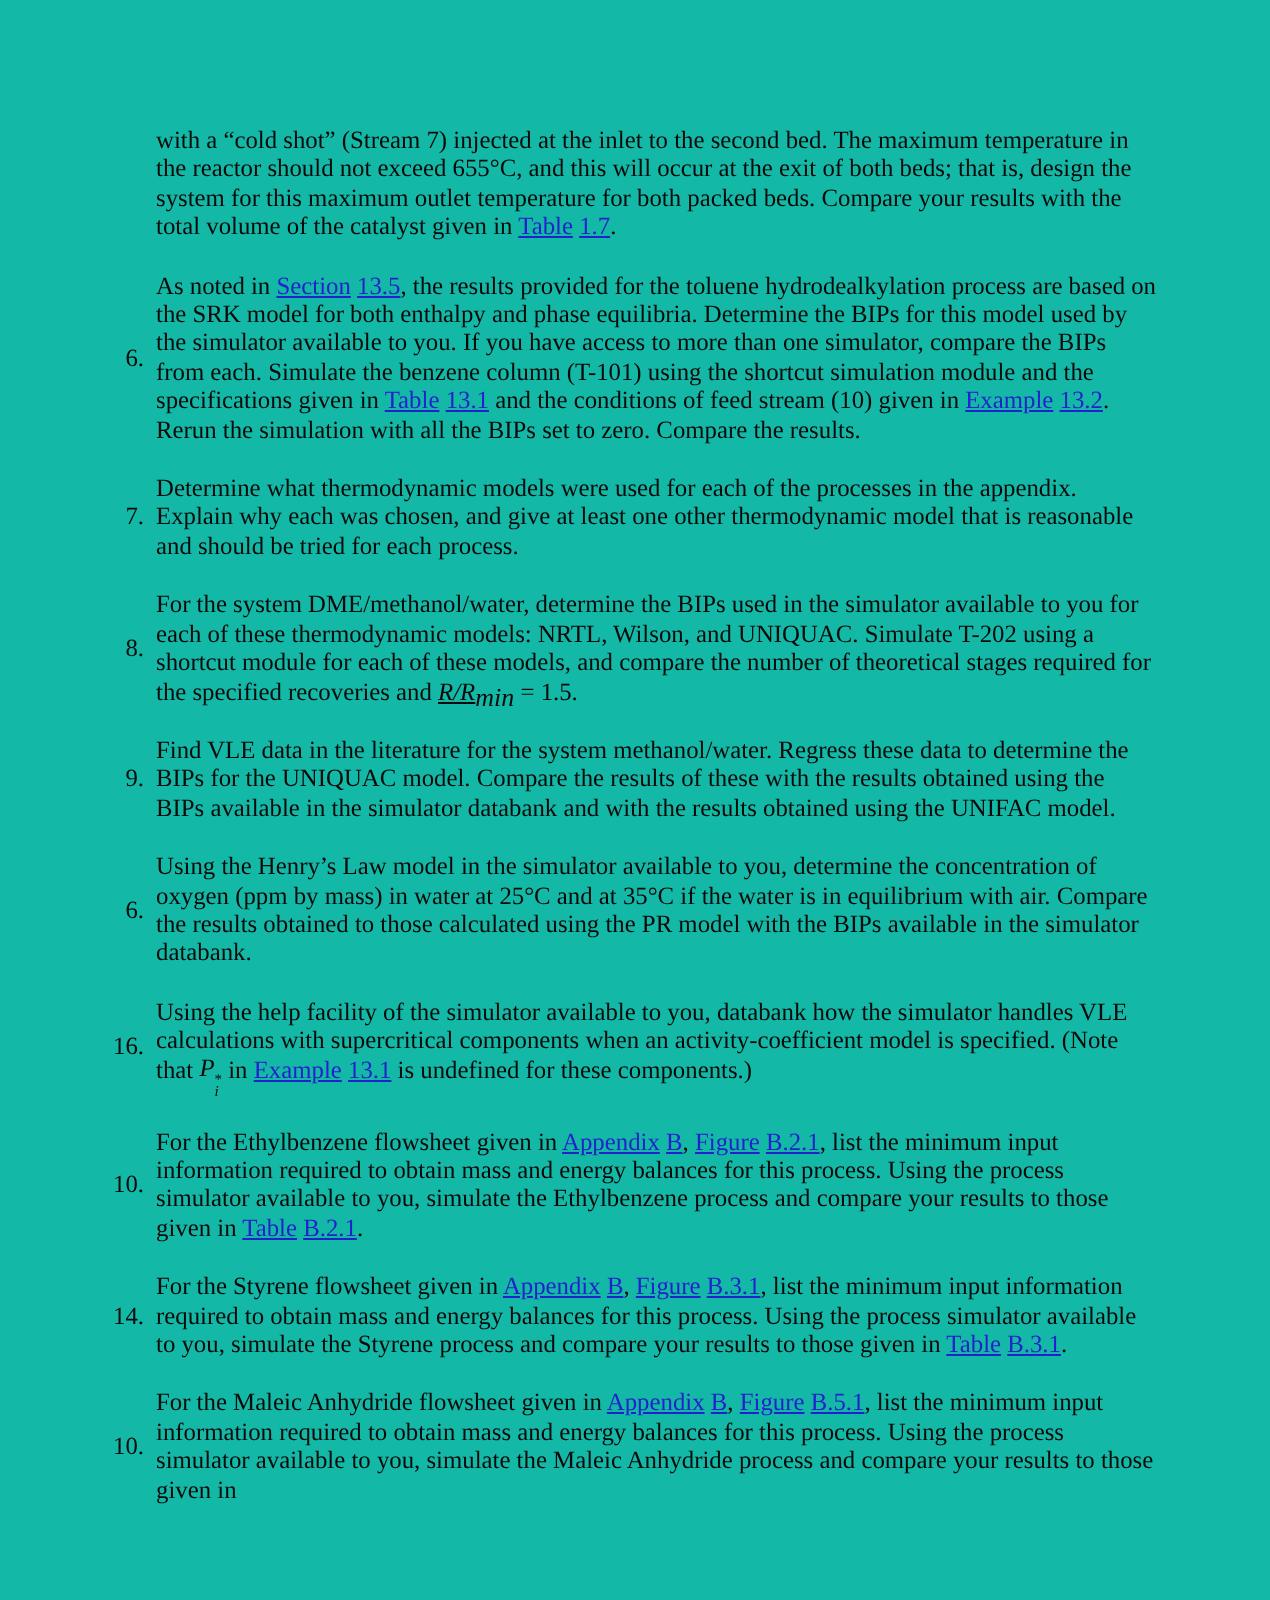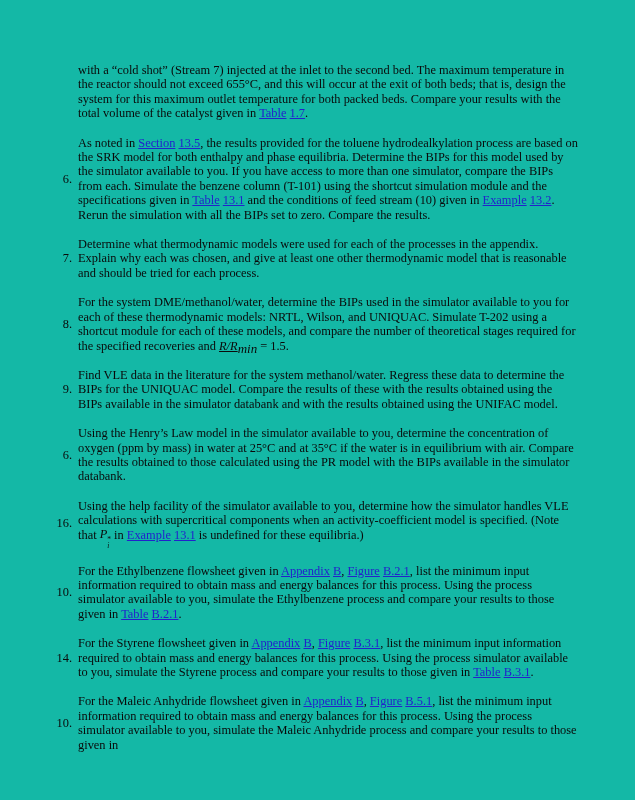--- a/index.html
+++ b/index.html
@@ -93,24 +93,24 @@
       <div class="row">
         <div class="num">9.</div>
         <div class="body-txt"><span>Find VLE data in the literature for the system methanol/water. Regress these data to determine the BIPs for the UNIQUAC model. Compare the results of these with the results obtained using the BIPs available in the simulator databank and with the results obtained using the UNIFAC model.</span></div>
       </div>
       <div class="row">
         <div class="num">6.</div>
         <div class="body-txt"><span>Using the Henry’s Law model in the simulator available to you, determine the concentration of oxygen (ppm by mass) in water at 25°C and at 35°C if the water is in equilibrium with air. Compare the results obtained to those calculated using the PR model with the BIPs available in the simulator databank.</span></div>
       </div>
       <div class="row">
         <div class="num">16.</div>
-        <div class="body-txt"><span>Using the help facility of the simulator available to you, determine how the simulator handles VLE calculations with supercritical components when an activity-coefficient model is specified. (Note that </span><span class="math-ps"><span>P</span><span class="math-ss">
+        <div class="body-txt"><span>Using the help facility of the simulator available to you, databank how the simulator handles VLE calculations with supercritical components when an activity-coefficient model is specified. (Note that </span><span class="math-ps"><span>P</span><span class="math-ss">
               <span class="s-top">*</span>
               <span class="s-bot">i</span>
-            </span></span><span> in </span><a class="lnk" href="#">Example</a><span> </span><a class="lnk" href="#">13.1</a><span> is undefined for these equilibria.)</span></div>
+            </span></span><span> in </span><a class="lnk" href="#">Example</a><span> </span><a class="lnk" href="#">13.1</a><span> is undefined for these components.)</span></div>
       </div>
       <div class="row">
         <div class="num">10.</div>
         <div class="body-txt"><span>For the Ethylbenzene flowsheet given in </span><a class="lnk" href="#">Appendix</a><span> </span><a class="lnk" href="#">B</a><span>, </span><a class="lnk" href="#">Figure</a><span> </span><a class="lnk" href="#">B.2.1</a><span>, list the minimum input information required to obtain mass and energy balances for this process. Using the process simulator available to you, simulate the Ethylbenzene process and compare your results to those given in </span><a class="lnk" href="#">Table</a><span> </span><a class="lnk" href="#">B.2.1</a><span>.</span></div>
       </div>
       <div class="row">
         <div class="num">14.</div>
         <div class="body-txt"><span>For the Styrene flowsheet given in </span><a class="lnk" href="#">Appendix</a><span> </span><a class="lnk" href="#">B</a><span>, </span><a class="lnk" href="#">Figure</a><span> </span><a class="lnk" href="#">B.3.1</a><span>, list the minimum input information required to obtain mass and energy balances for this process. Using the process simulator available to you, simulate the Styrene process and compare your results to those given in </span><a class="lnk" href="#">Table</a><span> </span><a class="lnk" href="#">B.3.1</a><span>.</span></div>
       </div>
       <div class="row">

